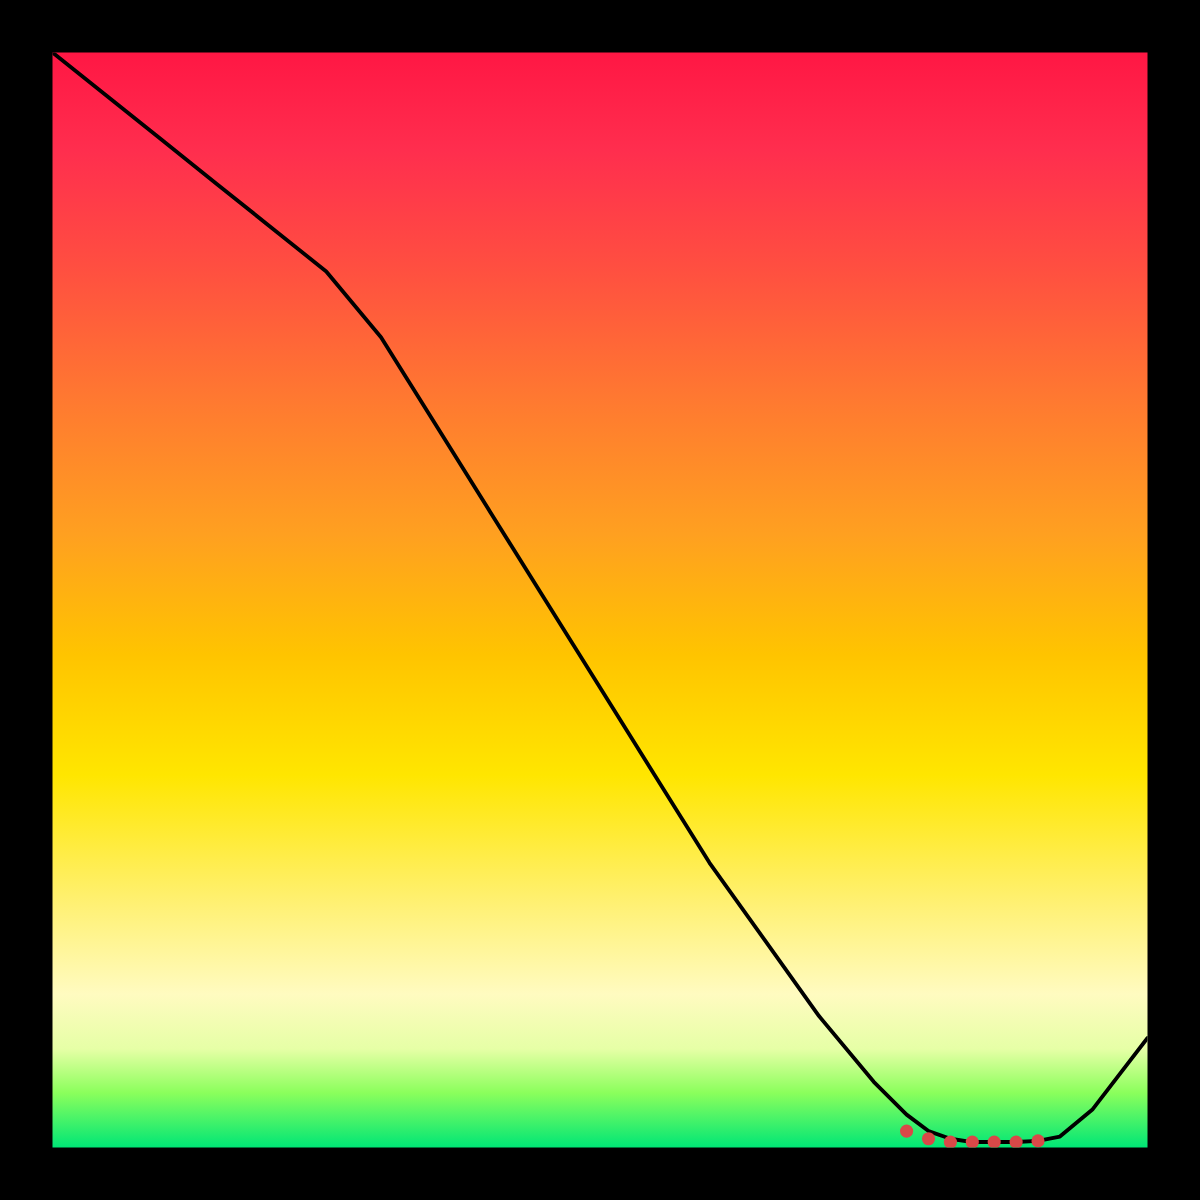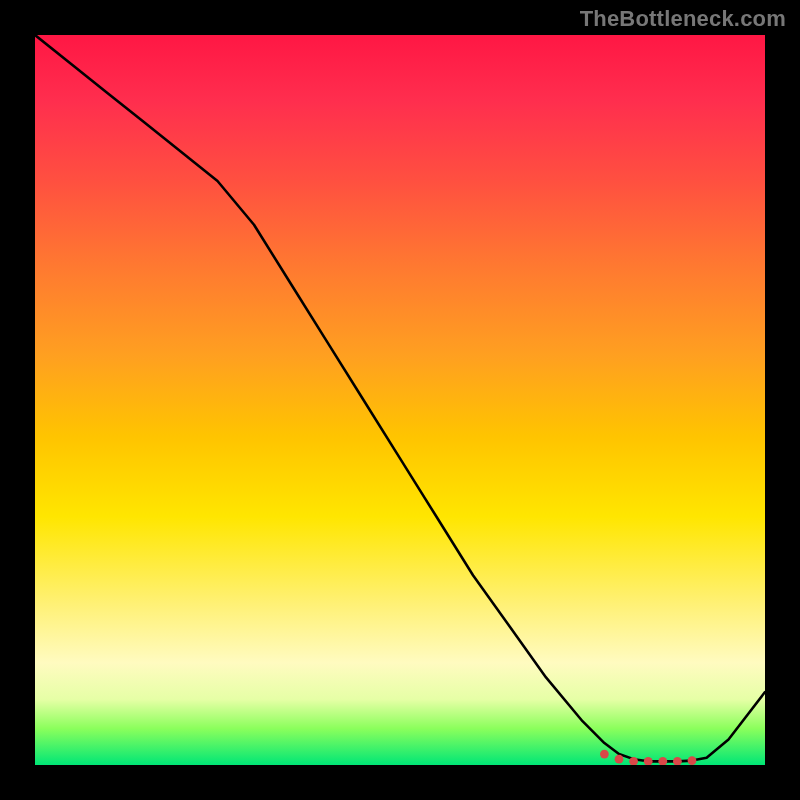--- a/index.html
+++ b/index.html
@@ -54,21 +54,20 @@
     font-size: 22px;
     font-weight: 600;
     letter-spacing: 0.2px;
     user-select: none;
   }
 </style>
 </head>
 <body>
 
 <div class="frame">
-  <div class="watermark">TheBottleneck.com</div>
 
   <div class="plot-area">
     <svg class="curve" viewBox="0 0 100 100" preserveAspectRatio="none">
       <polyline id="curve-line" fill="none" stroke="#000000" stroke-width="0.35" stroke-linejoin="round" stroke-linecap="round" points="0,0 5,4 10,8 15,12 20,16 25,20 30,26 35,34 40,42.00000000000001 45,50 50,58 55.00000000000001,66 60,74 65,81 70,88 75,94 78,97 80,98.5 82,99.2 84,99.5 86,99.5 88,99.5 90,99.4 92,99 95,96.5 100,90"></polyline>
       <g id="markers">
           <circle cx="78" cy="98.5" r="0.6" fill="#d94848"></circle>
           <circle cx="80" cy="99.2" r="0.6" fill="#d94848"></circle>
           <circle cx="82" cy="99.5" r="0.6" fill="#d94848"></circle>
           <circle cx="84" cy="99.5" r="0.6" fill="#d94848"></circle>
           <circle cx="86" cy="99.5" r="0.6" fill="#d94848"></circle>

